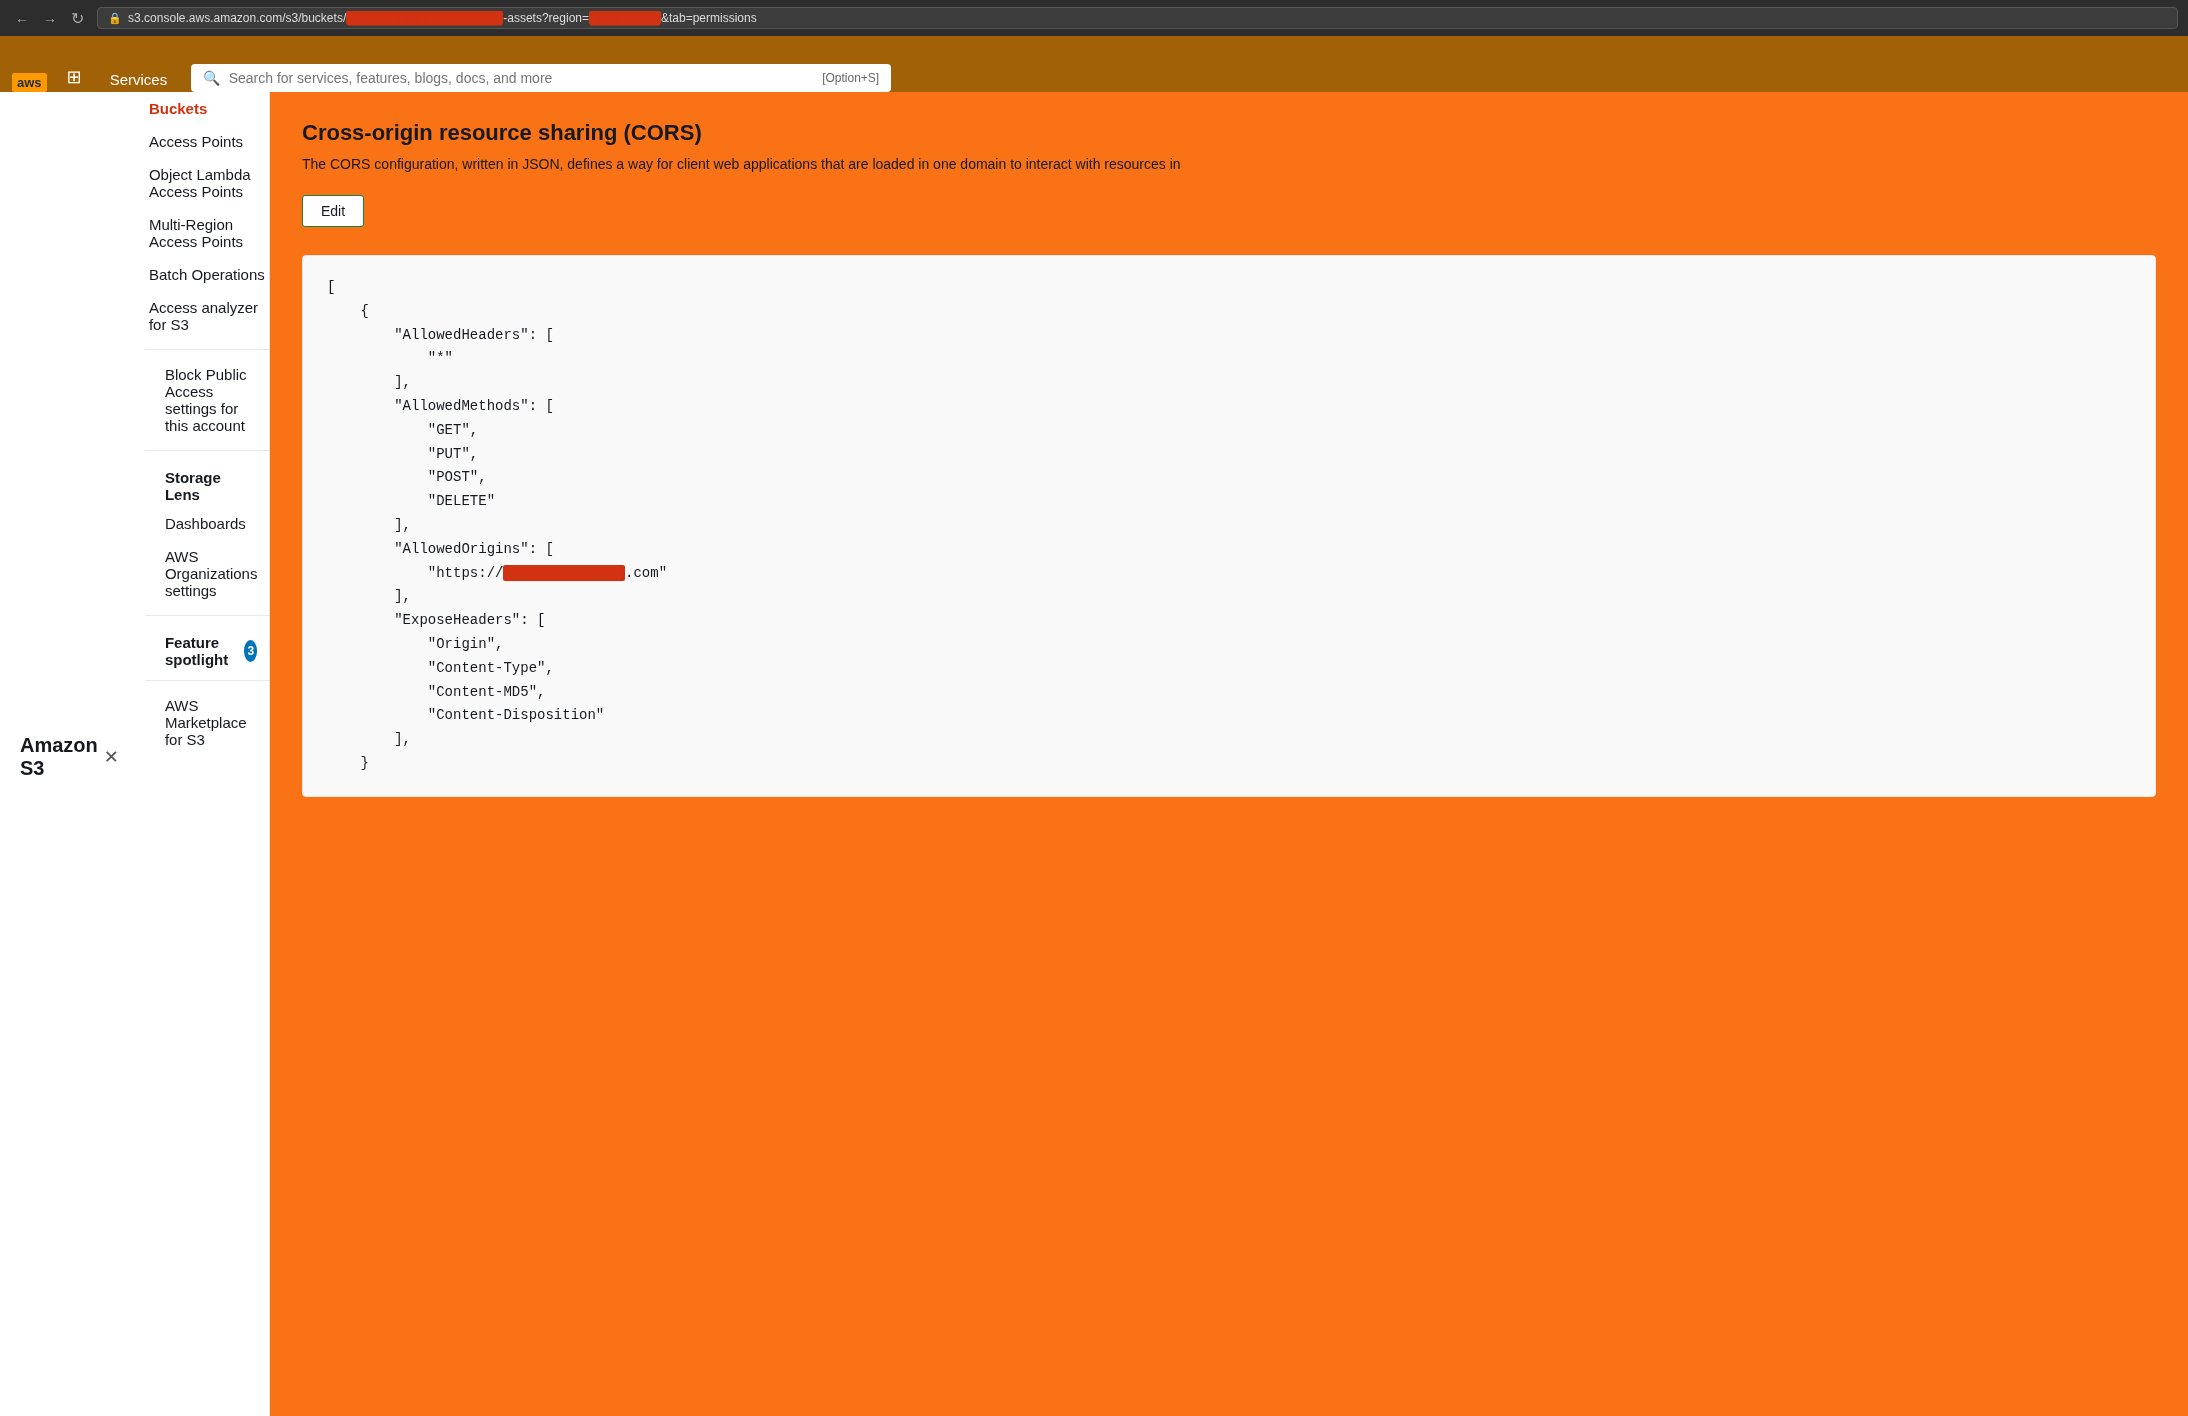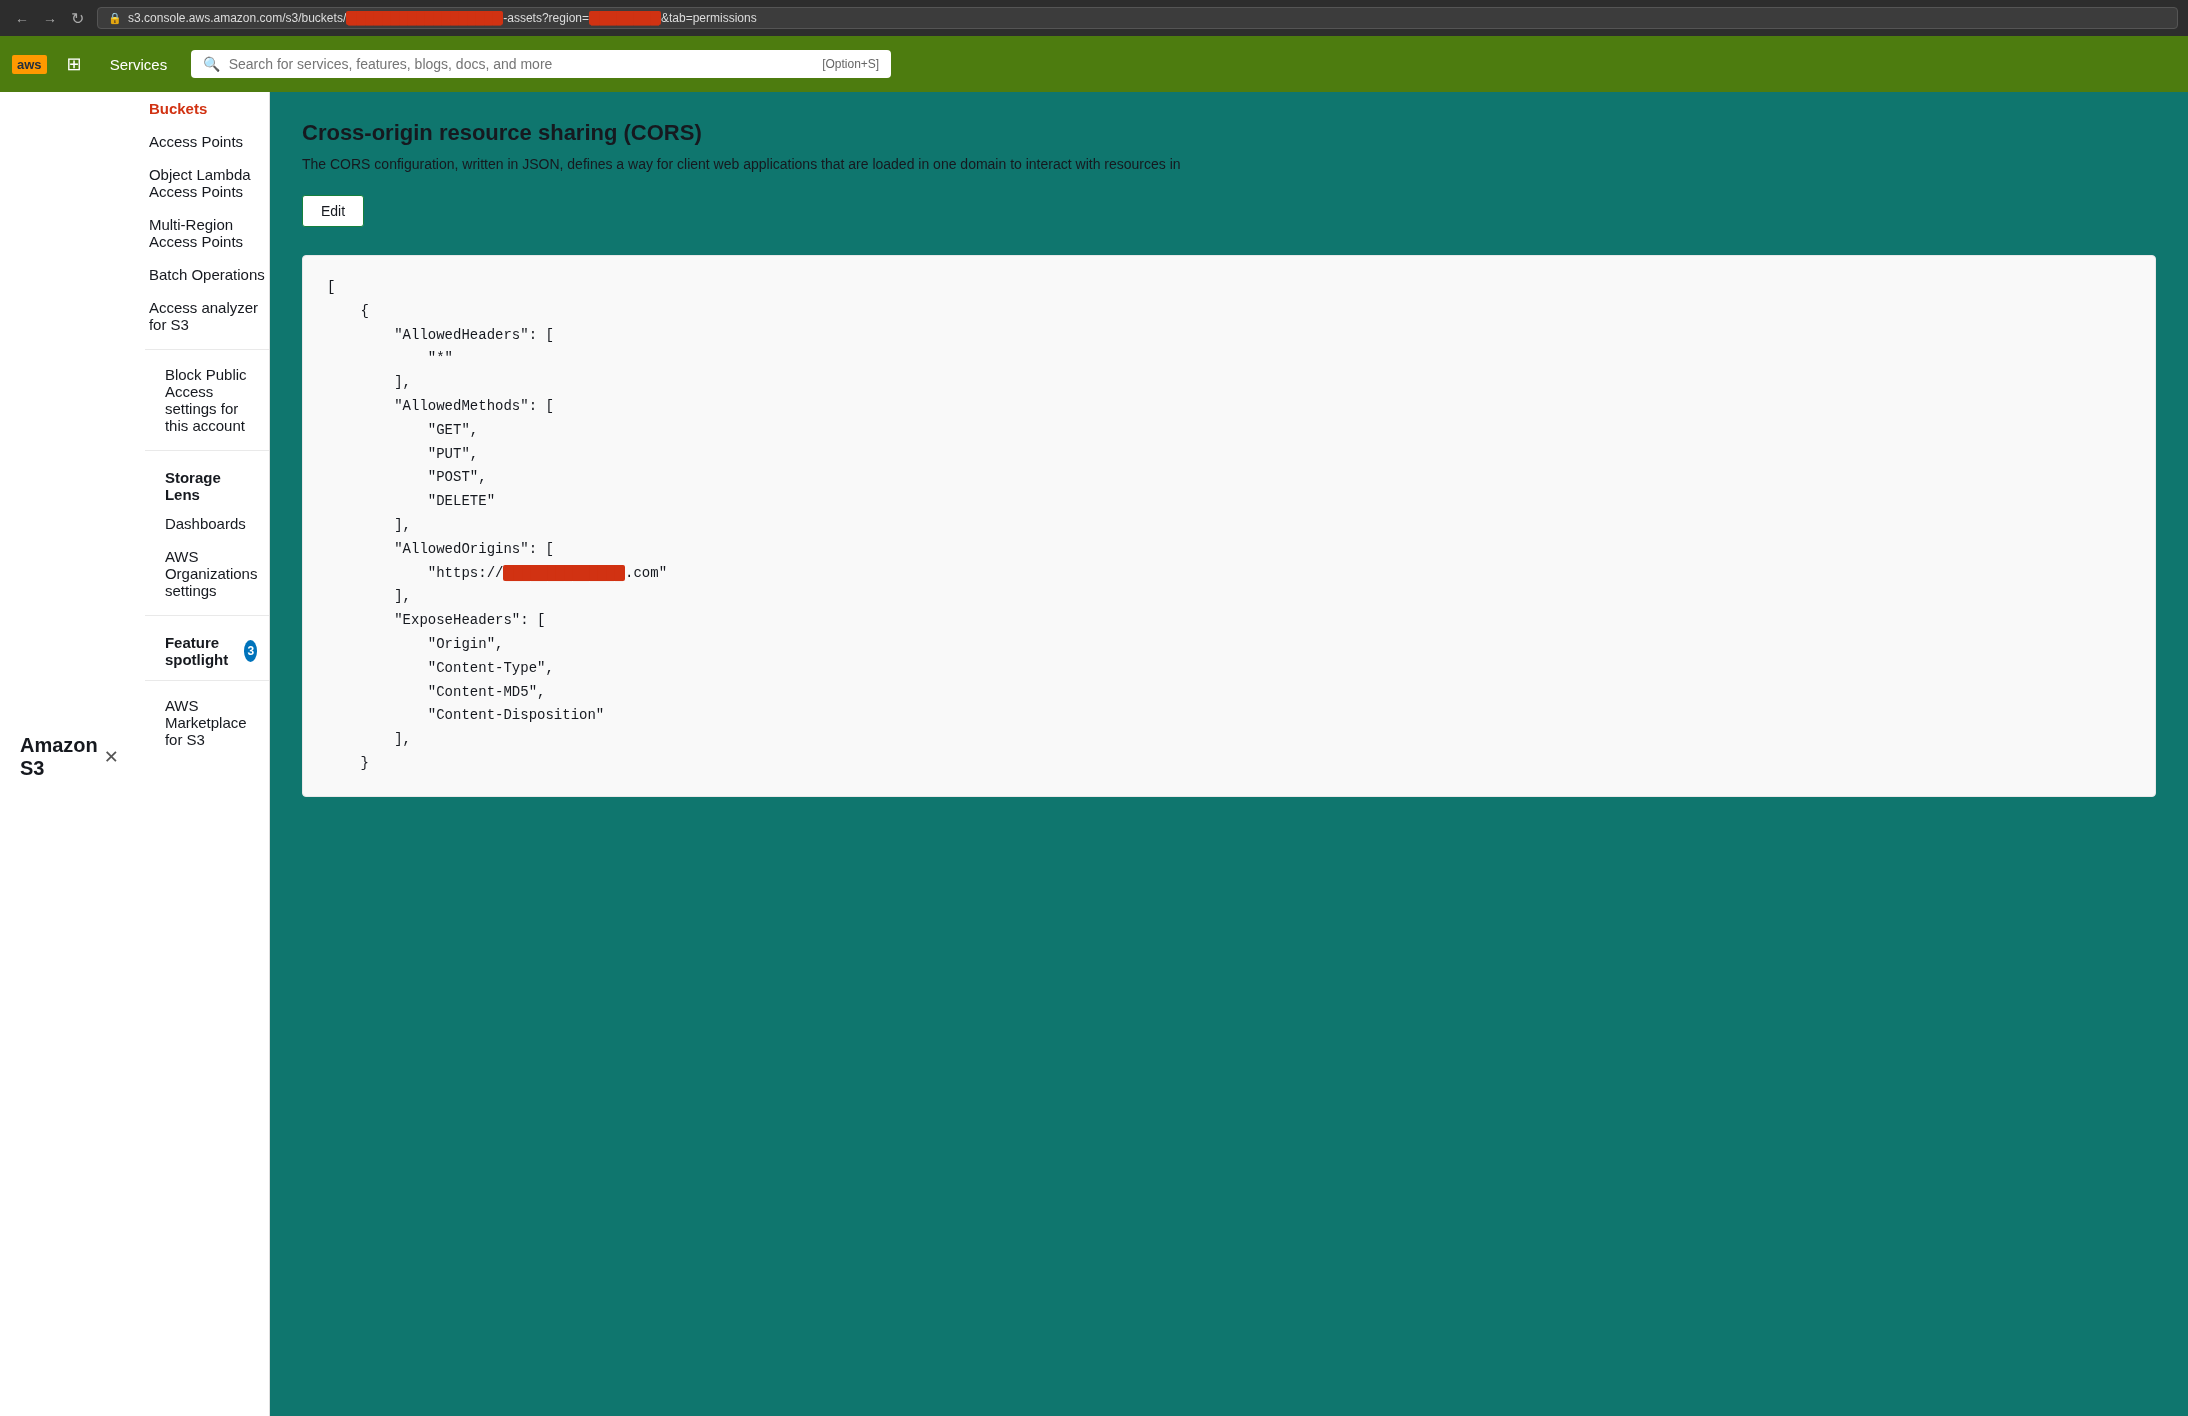--- a/index.html
+++ b/index.html
@@ -41,23 +41,23 @@
       color: #d13212;
       display: inline-block;
       padding: 0 2px;
       border-radius: 2px;
       font-size: 12px;
       user-select: none;
     }
 
     
     .aws-nav {
-      background: #4d7c0f;
-      display: flex;
-      align-items: center;
+      background: #a16207;
+      display: flex;
+      align-items: flex-end;
       padding: 0 12px;
       height: 56px;
       gap: 16px;
     }
     .aws-logo-mark {
       background: #ff9900;
       color: #232f3e;
       font-weight: bold;
       font-size: 13px;
       padding: 2px 5px;
@@ -193,21 +193,21 @@
     }
 
     
     .content-area {
       flex: 1;
       overflow-y: auto;
       background: #f2f3f3;
       padding: 0;
     }
     .content-panel {
-      background: #0f766e;
+      background: #f97316;
       margin: 0;
       padding: 28px 32px 40px 32px;
       min-height: 100%;
     }
     .cors-title {
       font-size: 22px;
       font-weight: 700;
       color: #16191f;
       margin-bottom: 8px;
     }

